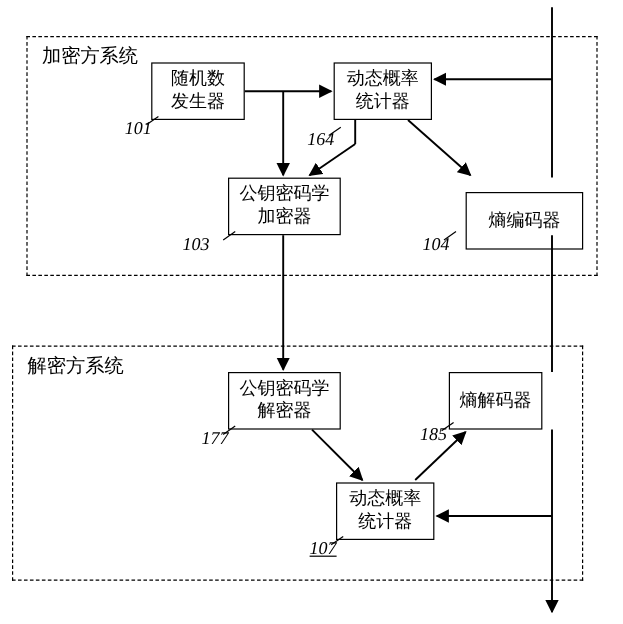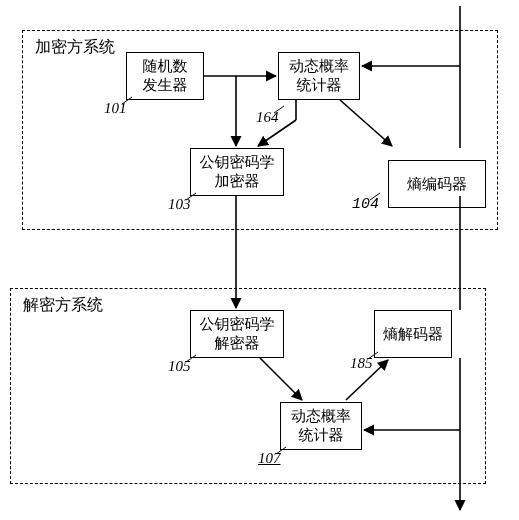--- a/index.html
+++ b/index.html
@@ -65,32 +65,32 @@
 <div class="node" style="left:278px; top:52px; width:82px; height:48px;">
   <span style="white-space:pre-line;">动态概率
 统计器</span>
 </div>
 <div class="ref" style="left:256px; top:109px;">164</div>
 
 <div class="node" style="left:190px; top:148px; width:94px; height:48px;">
   <span style="white-space:pre-line;">公钥密码学
 加密器</span>
 </div>
-<div class="ref" style="left:168px; top:196px;font-style:italic;">103</div>
+<div class="ref" style="left:152px; top:196px;font-style:italic;">103</div>
 
 <div class="node" style="left:388px; top:148px; width:98px; height:48px;margin-top:12px;">
   <span style="white-space:pre-line;">熵编码器</span>
 </div>
-<div class="ref" style="left:352px; top:196px;font-family:Liberation Mono, monospace;">104</div>
+<div class="ref" style="left:352px; top:196px;">104</div>
 
 <div class="node" style="left:190px; top:310px; width:94px; height:48px;">
   <span style="white-space:pre-line;">公钥密码学
 解密器</span>
 </div>
-<div class="ref" style="left:168px; top:358px;">105</div>
+<div class="ref" style="left:168px; top:358px;">177</div>
 
 <div class="node" style="left:374px; top:310px; width:78px; height:48px;">
   <span style="white-space:pre-line;">熵解码器</span>
 </div>
 <div class="ref" style="left:350px; top:355px;">185</div>
 
 <div class="node" style="left:280px; top:402px; width:82px; height:48px;">
   <span style="white-space:pre-line;">动态概率
 统计器</span>
 </div>

